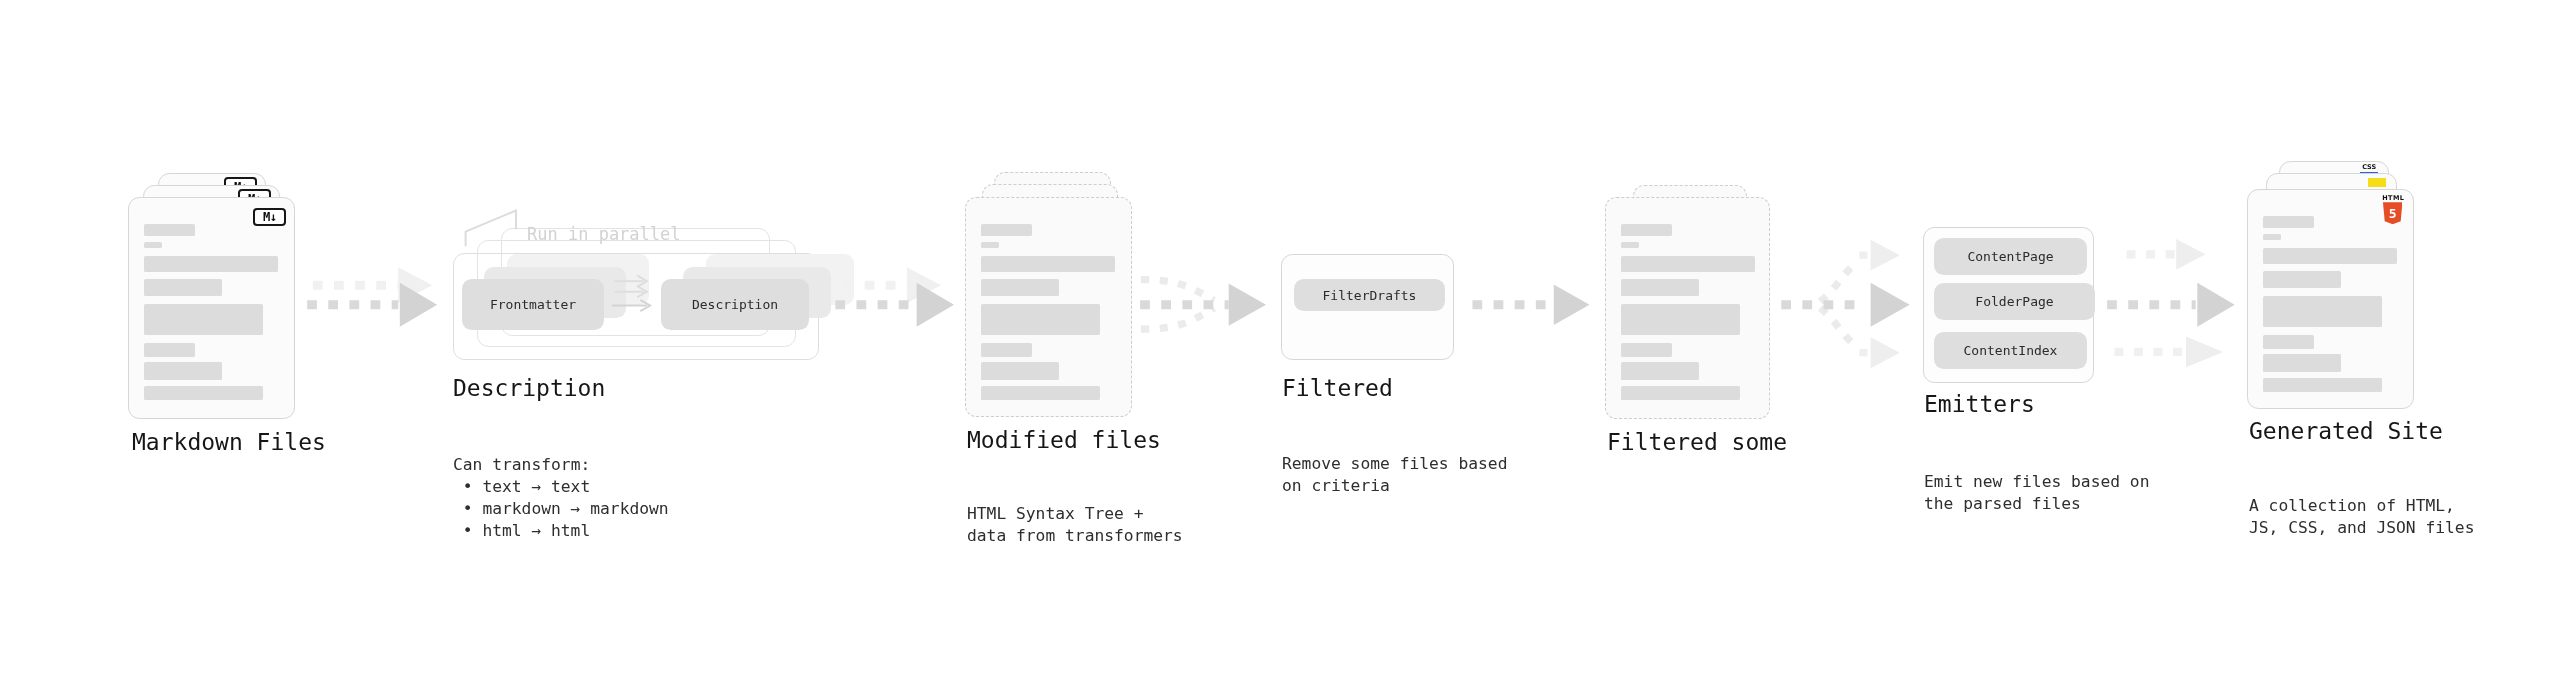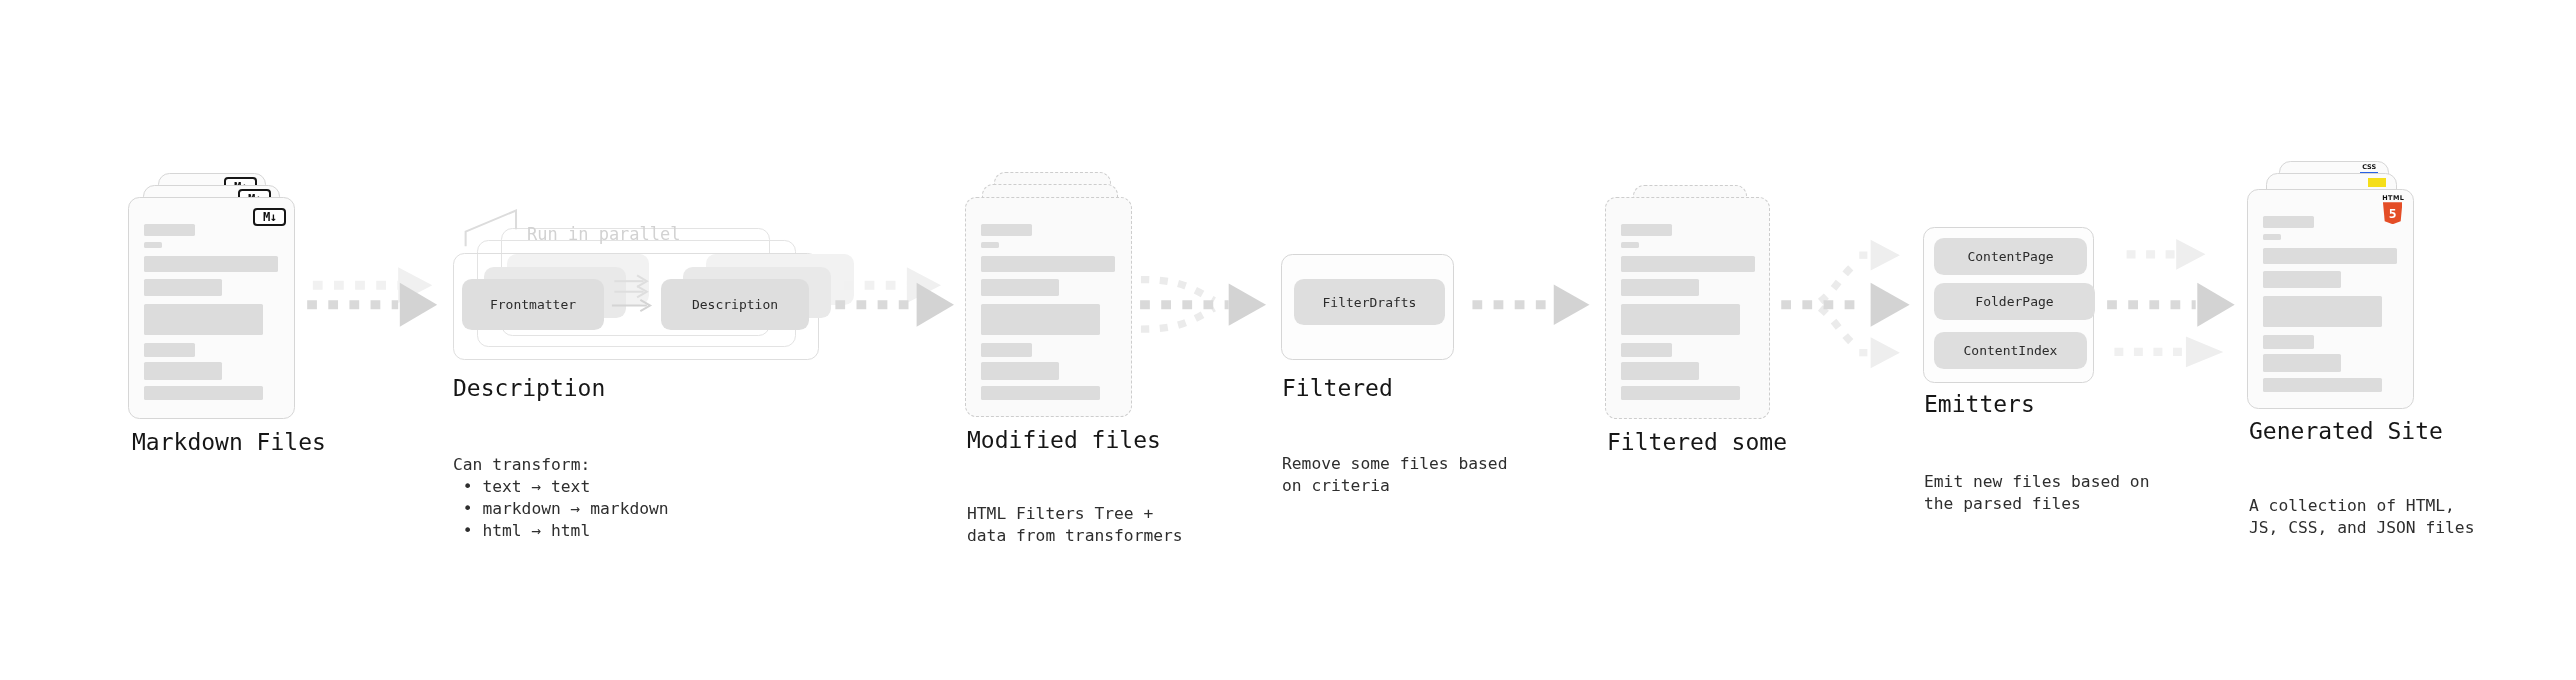--- a/index.html
+++ b/index.html
@@ -118,28 +118,28 @@
       <div class="sk sk2"></div>
       <div class="sk sk3"></div>
       <div class="sk sk4"></div>
       <div class="sk sk5"></div>
       <div class="sk sk6"></div>
       <div class="sk sk7"></div>
       <div class="sk sk8"></div>
     </div>
     <div class="title" style="left:967px;top:427px">Modified files</div>
     <div class="desc" style="left:967px;top:464px">
-      <div>HTML Filters Tree +</div>
+      <div>HTML Syntax Tree +</div>
       <div>data from transformers</div>
     </div>
   </div>
 
   <div>
     <div class="card box" style="left:1281px;top:254px;width:173px;height:106px"></div>
-    <div class="pill" style="left:1294px;top:279px;width:151px;height:46px">FilterDrafts</div>
+    <div class="pill" style="left:1294px;top:279px;width:151px;height:32px">FilterDrafts</div>
     <div class="title" style="left:1282px;top:375px">Filtered</div>
     <div class="desc" style="left:1282px;top:414px">
       <div>Remove some files based</div>
       <div>on criteria</div>
     </div>
   </div>
 
   <div>
     <div class="card dashed" style="left:1633px;top:185px;width:114px;height:65px"></div>
     <div class="card dashed" style="left:1605px;top:197px;width:165px;height:222px">

